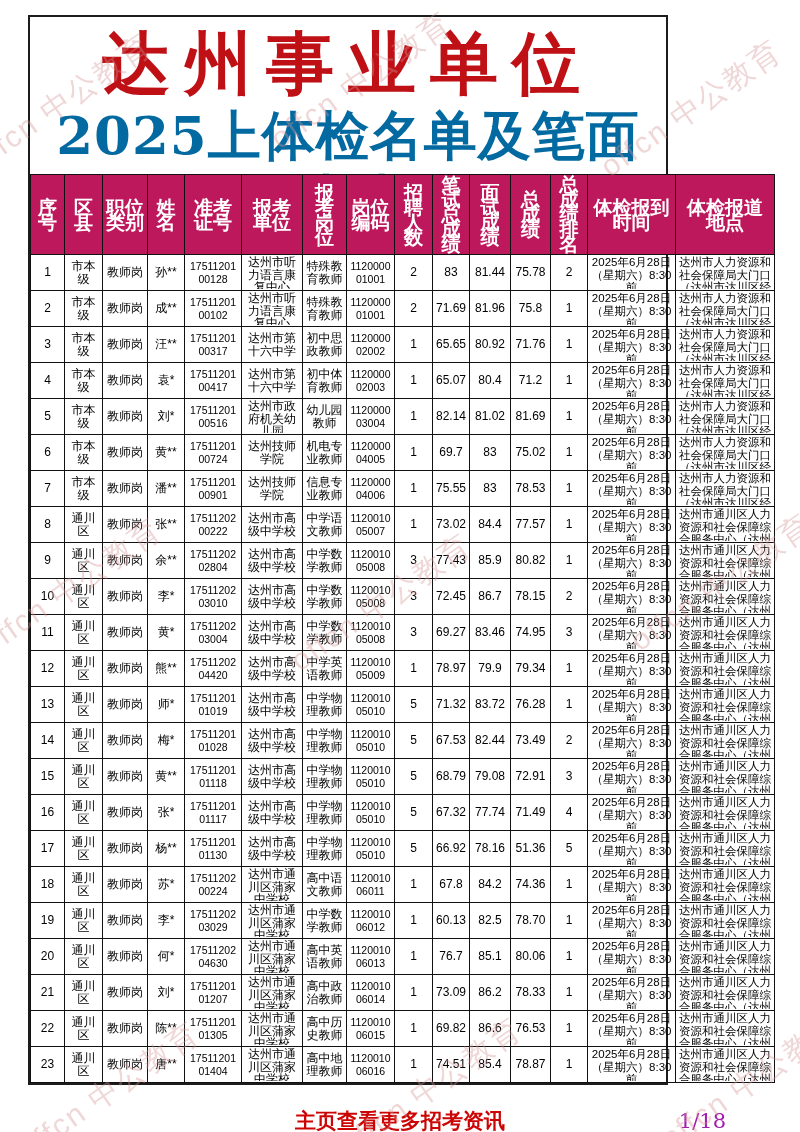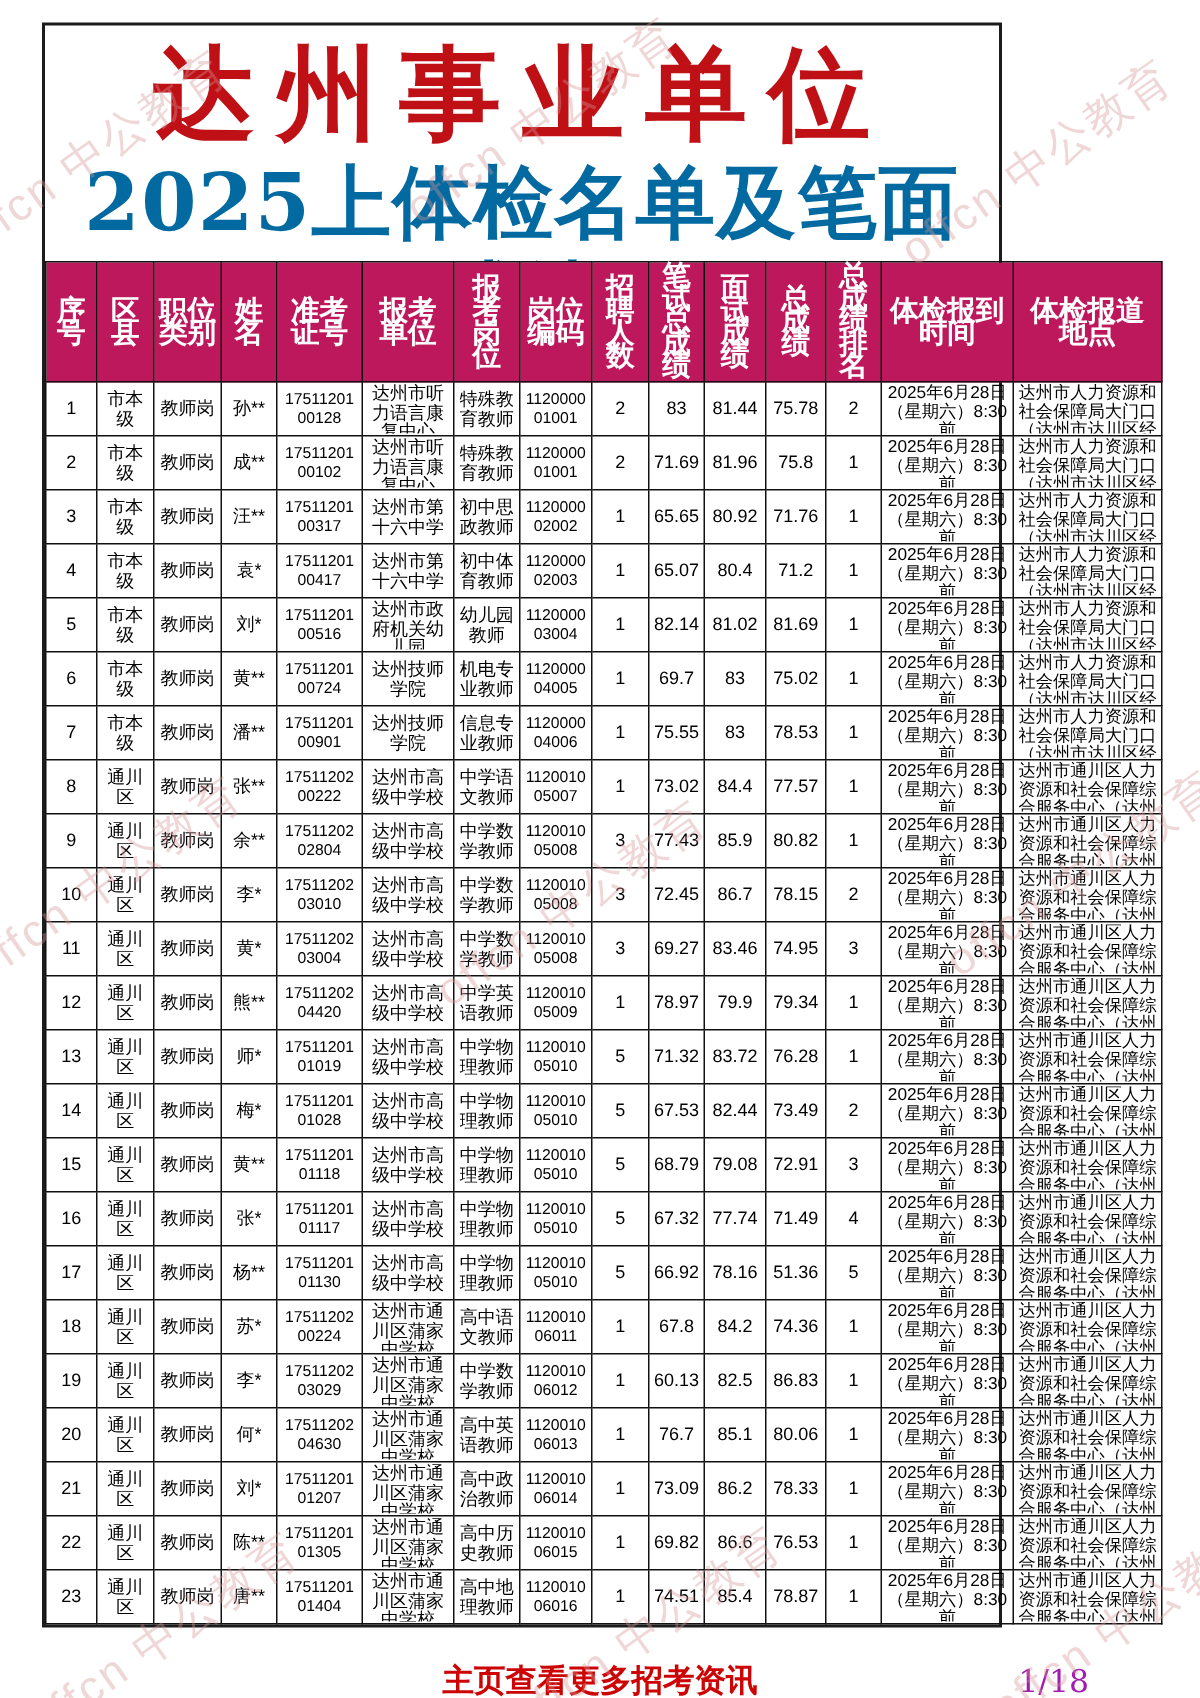--- a/index.html
+++ b/index.html
@@ -990,21 +990,21 @@
           <td class="c8">
             <div class="cw">1</div>
           </td>
           <td class="c9">
             <div class="cw">60.13</div>
           </td>
           <td class="c10">
             <div class="cw">82.5</div>
           </td>
           <td class="c11">
-            <div class="cw">86.83</div>
+            <div class="cw">78.70</div>
           </td>
           <td class="c12">
             <div class="cw">1</div>
           </td>
           <td class="c13">
             <div class="cw">2025年6月28日（星期六）8:30前</div>
           </td>
           <td class="c14">
             <div class="cw">达州市通川区人力资源和社会保障综合服务中心（达州</div>
           </td>

